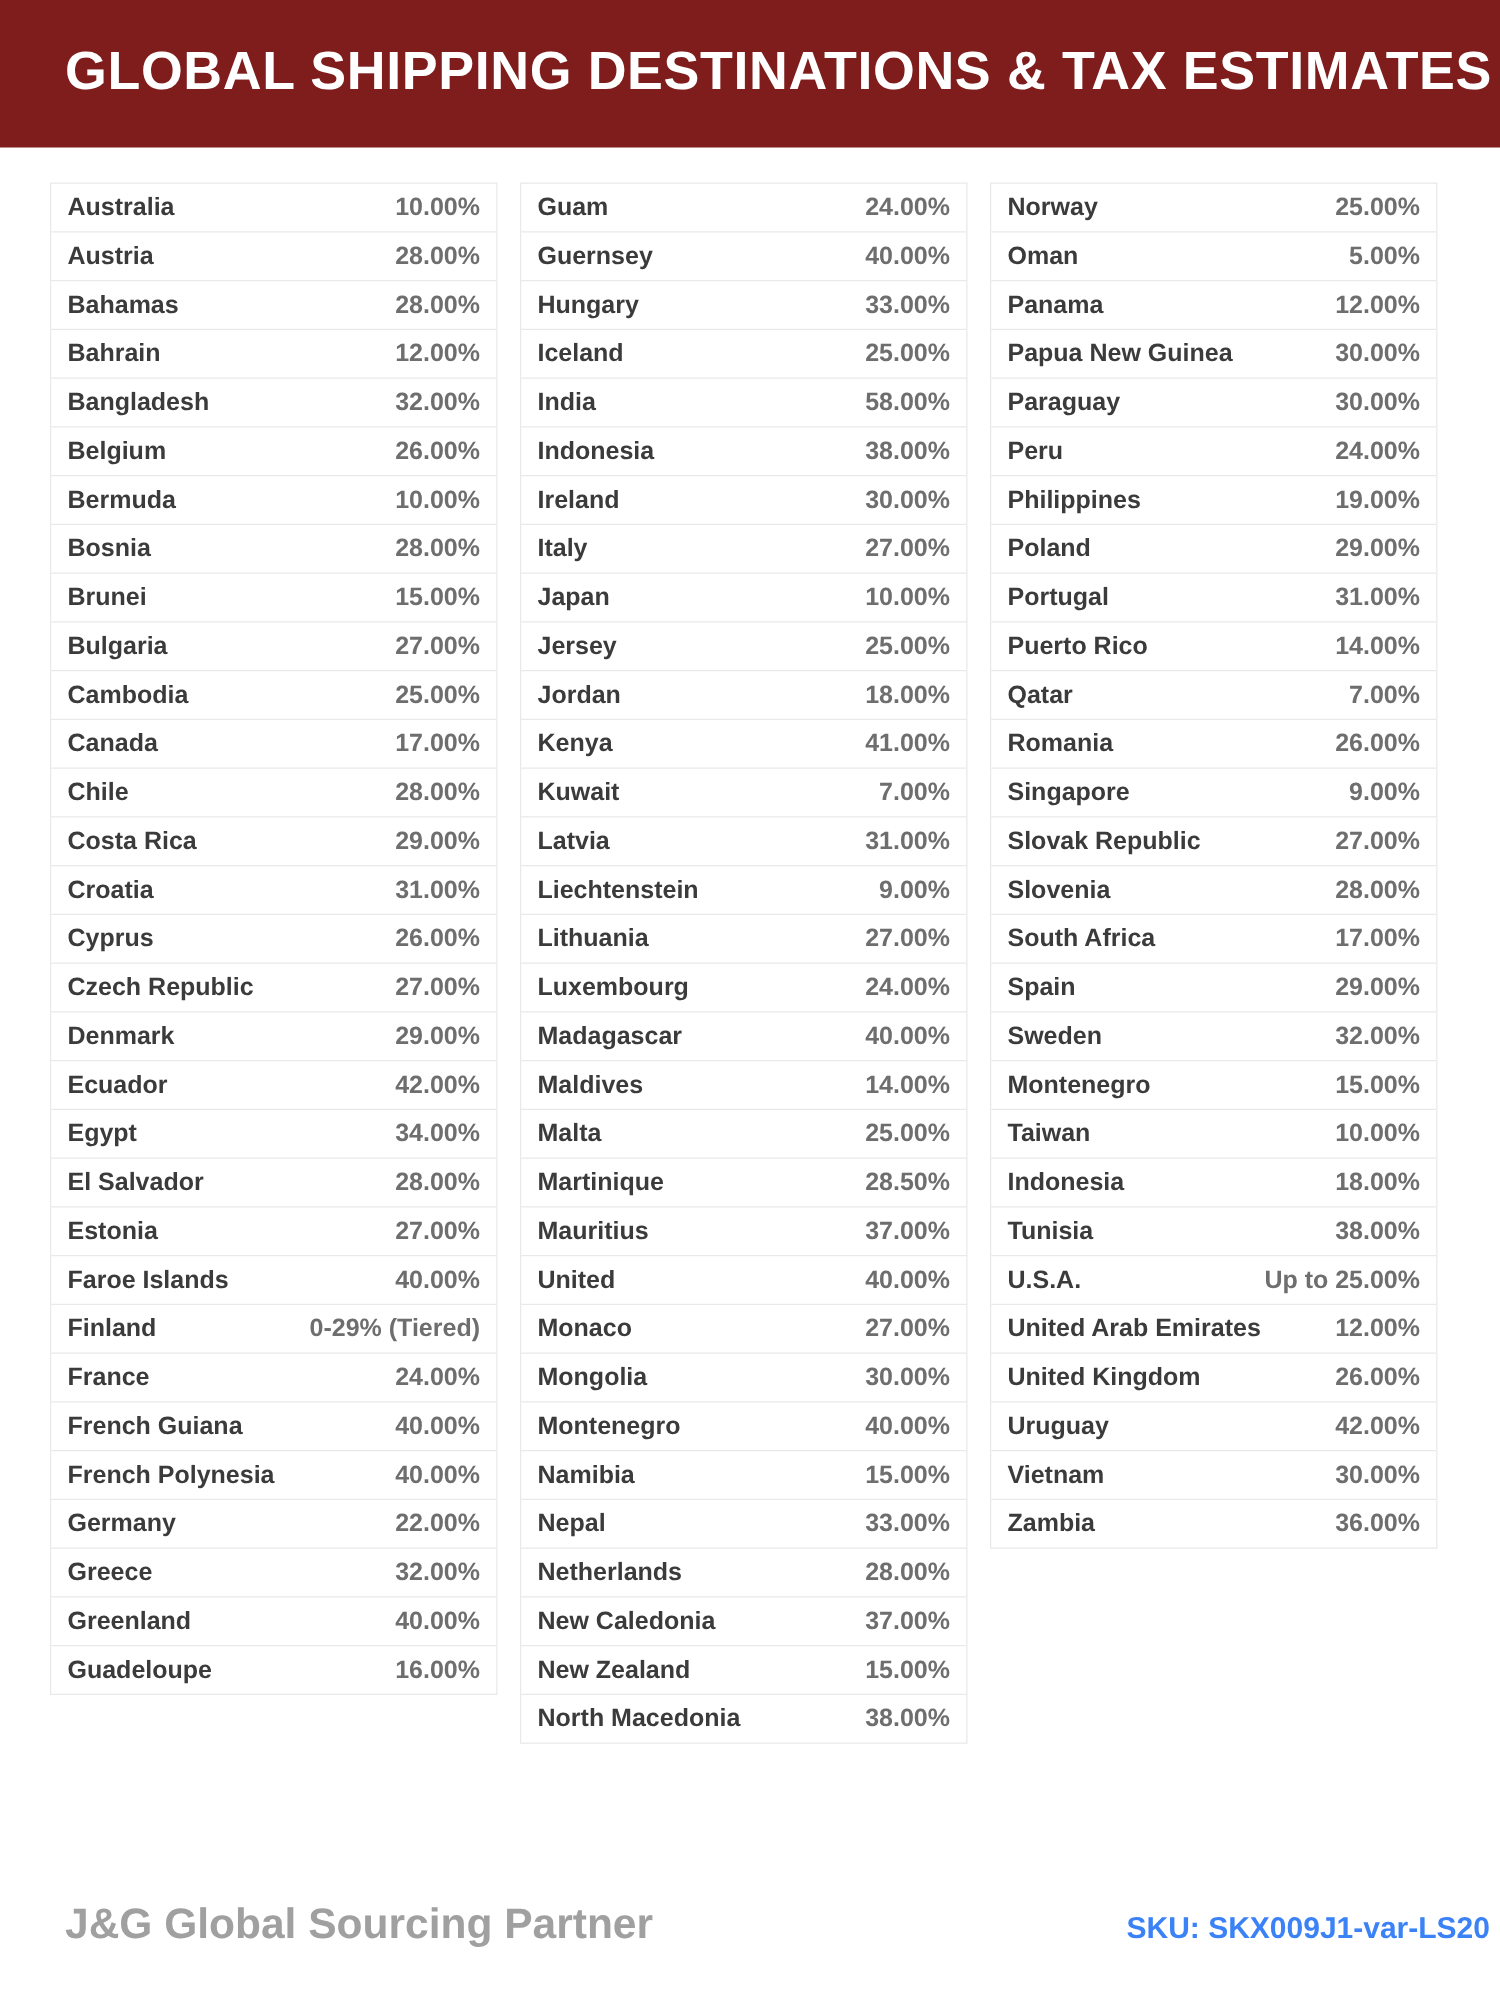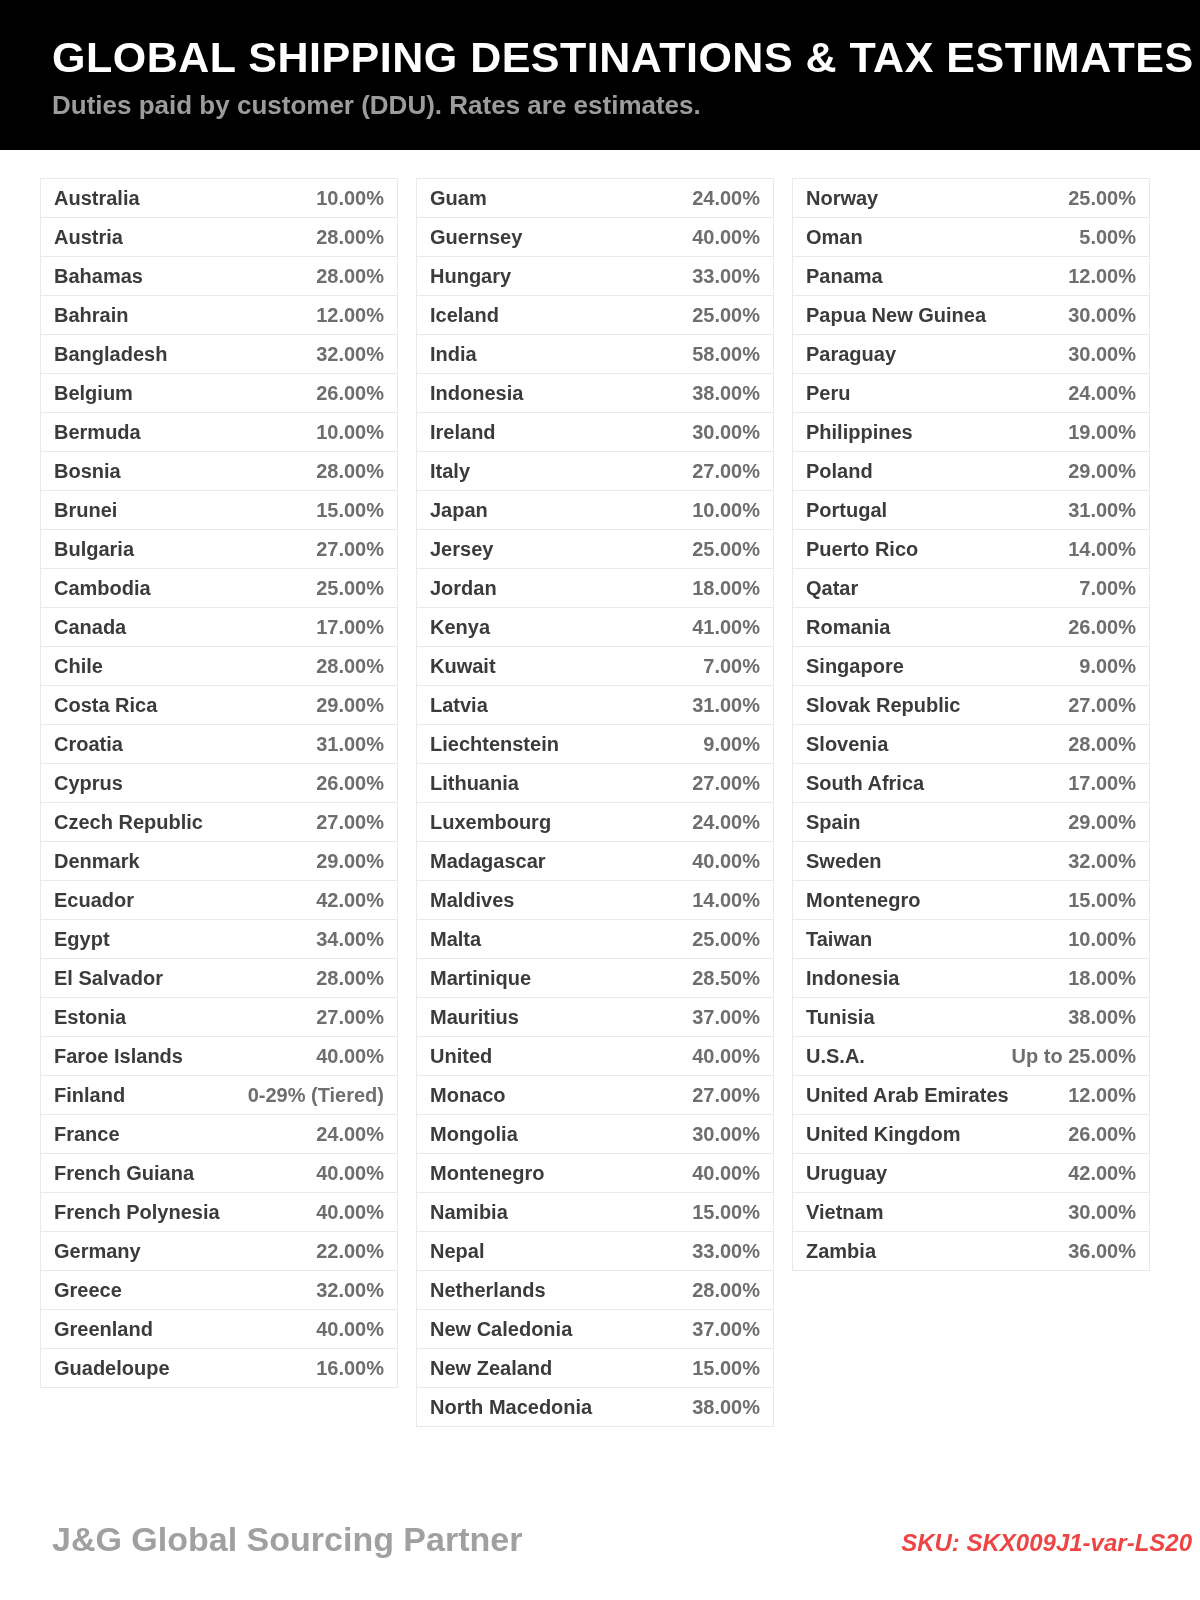--- a/index.html
+++ b/index.html
@@ -7,22 +7,22 @@
     width: 1200px;
     height: 1600px;
     background: #ffffff;
     position: relative;
     overflow: hidden;
     font-family: "Liberation Sans", "DejaVu Sans", sans-serif;
   }
 
   
   .header {
-    background: #000000;
-    height: 150px;
+    background: #7f1d1d;
+    height: 118px;
     box-sizing: border-box;
     padding: 34px 32px 0 52px;
   }
   .header .title {
     color: #ffffff;
     font-size: 43px;
     font-weight: bold;
     letter-spacing: 0.5px;
     line-height: 1.1;
     white-space: nowrap;
@@ -81,33 +81,31 @@
     align-items: baseline;
     text-align: center;
   }
   .brand {
     color: #a0a0a0;
     font-size: 34px;
     font-weight: bold;
     white-space: nowrap;
   }
   .sku {
-    color: #ef4444;
+    color: #3b82f6;
     font-size: 24px;
     font-weight: bold;
     white-space: nowrap;
-    font-style: italic;
   }
 </style>
 </head>
 <body>
 
 <div class="header">
   <div class="title">GLOBAL SHIPPING DESTINATIONS &amp; TAX ESTIMATES</div>
-  <div class="subtitle">Duties paid by customer (DDU). Rates are estimates.</div>
 </div>
 
 <div class="tables">
   <div class="table">
       <div class="row">
         <span class="country">Australia</span>
         <span class="rate">10.00%</span>
       </div>
       <div class="row">
         <span class="country">Austria</span>

